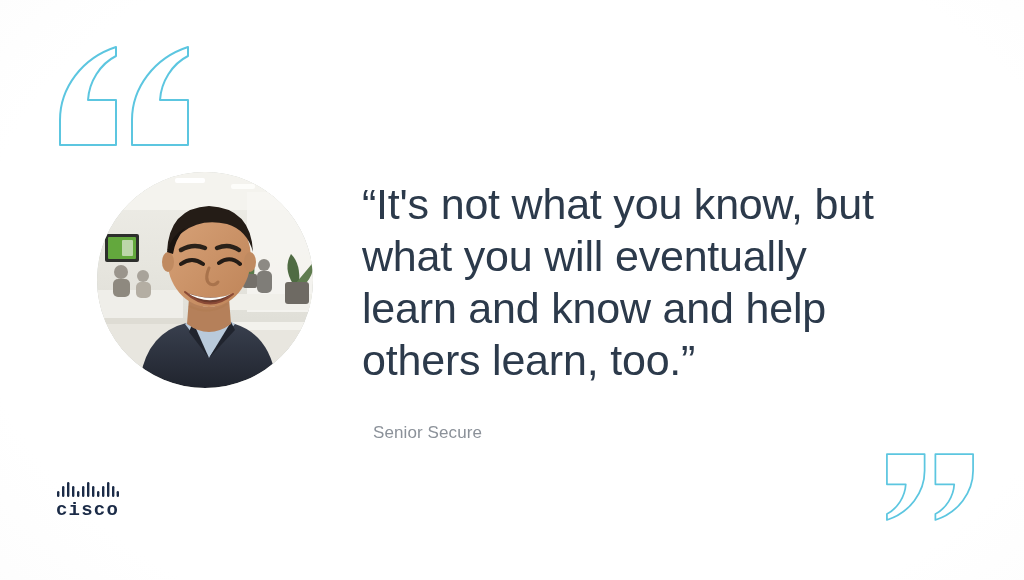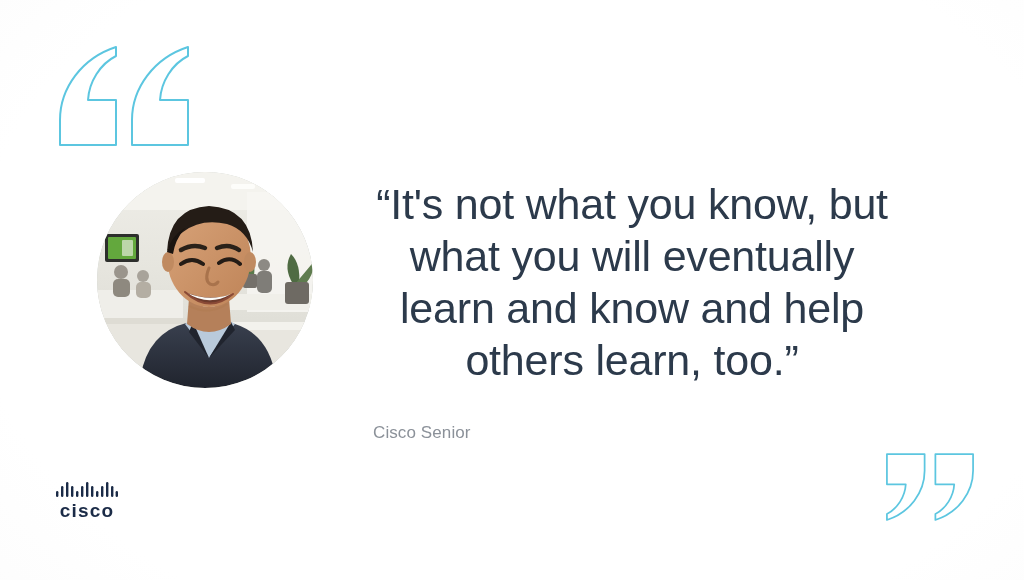--- a/index.html
+++ b/index.html
@@ -73,21 +73,20 @@
   }
   #quote-text {
     margin: 0;
     font-family: "Liberation Sans", sans-serif;
     font-size: 43px;
     line-height: 52px;
     font-weight: 400;
     letter-spacing: -0.2px;
     color: #2c3a4b;
     white-space: pre-line;
-    text-align: center;
   }
 
   
   #attribution {
     position: absolute;
     left: 373px;
     top: 420px;
     width: 420px;
   }
   #attr-name {
@@ -126,21 +125,21 @@
     display: block;
     width: 62px;
     height: 15px;
   }
   #cisco-wordmark {
     font-size: 19px;
     font-weight: 700;
     letter-spacing: 1.2px;
     color: #1b2b47;
     line-height: 1;
-    font-family: Liberation Sans, sans-serif;
+    font-family: Liberation Mono, monospace;
   }
   #secure-wordmark {
     font-size: 30px;
     font-weight: 400;
     letter-spacing: 1.6px;
     color: #6aab4b;
     line-height: 1;
     font-family: "Liberation Sans", sans-serif;
     position: relative;
     top: 3px;
@@ -256,21 +255,21 @@
         <path d="M92 134 q20 10 38 -2" stroke="#b07b52" stroke-width="2" fill="none" opacity="0.6"></path>
       </g>
     </svg>
   </div>
 
   <div id="quote-block">
     <p id="quote-text">“It's not what you know, but what you will eventually learn and know and help others learn, too.”</p>
   </div>
 
   <div id="attribution">
-    <p class="attr-sub">Cisco Senior</p>
+    <p class="attr-sub">Senior Secure</p>
   </div>
 
   <div id="logo-lockup">
     <div id="cisco-mark">
       <svg id="cisco-bars" viewBox="0 0 62 15" xmlns="http://www.w3.org/2000/svg">
         <g fill="#1b2b47">
           <rect x="0" y="9" width="2.4" height="6" rx="1.2"></rect>
           <rect x="5" y="4" width="2.4" height="11" rx="1.2"></rect>
           <rect x="10" y="0" width="2.4" height="15" rx="1.2"></rect>
           <rect x="15" y="4" width="2.4" height="11" rx="1.2"></rect>

